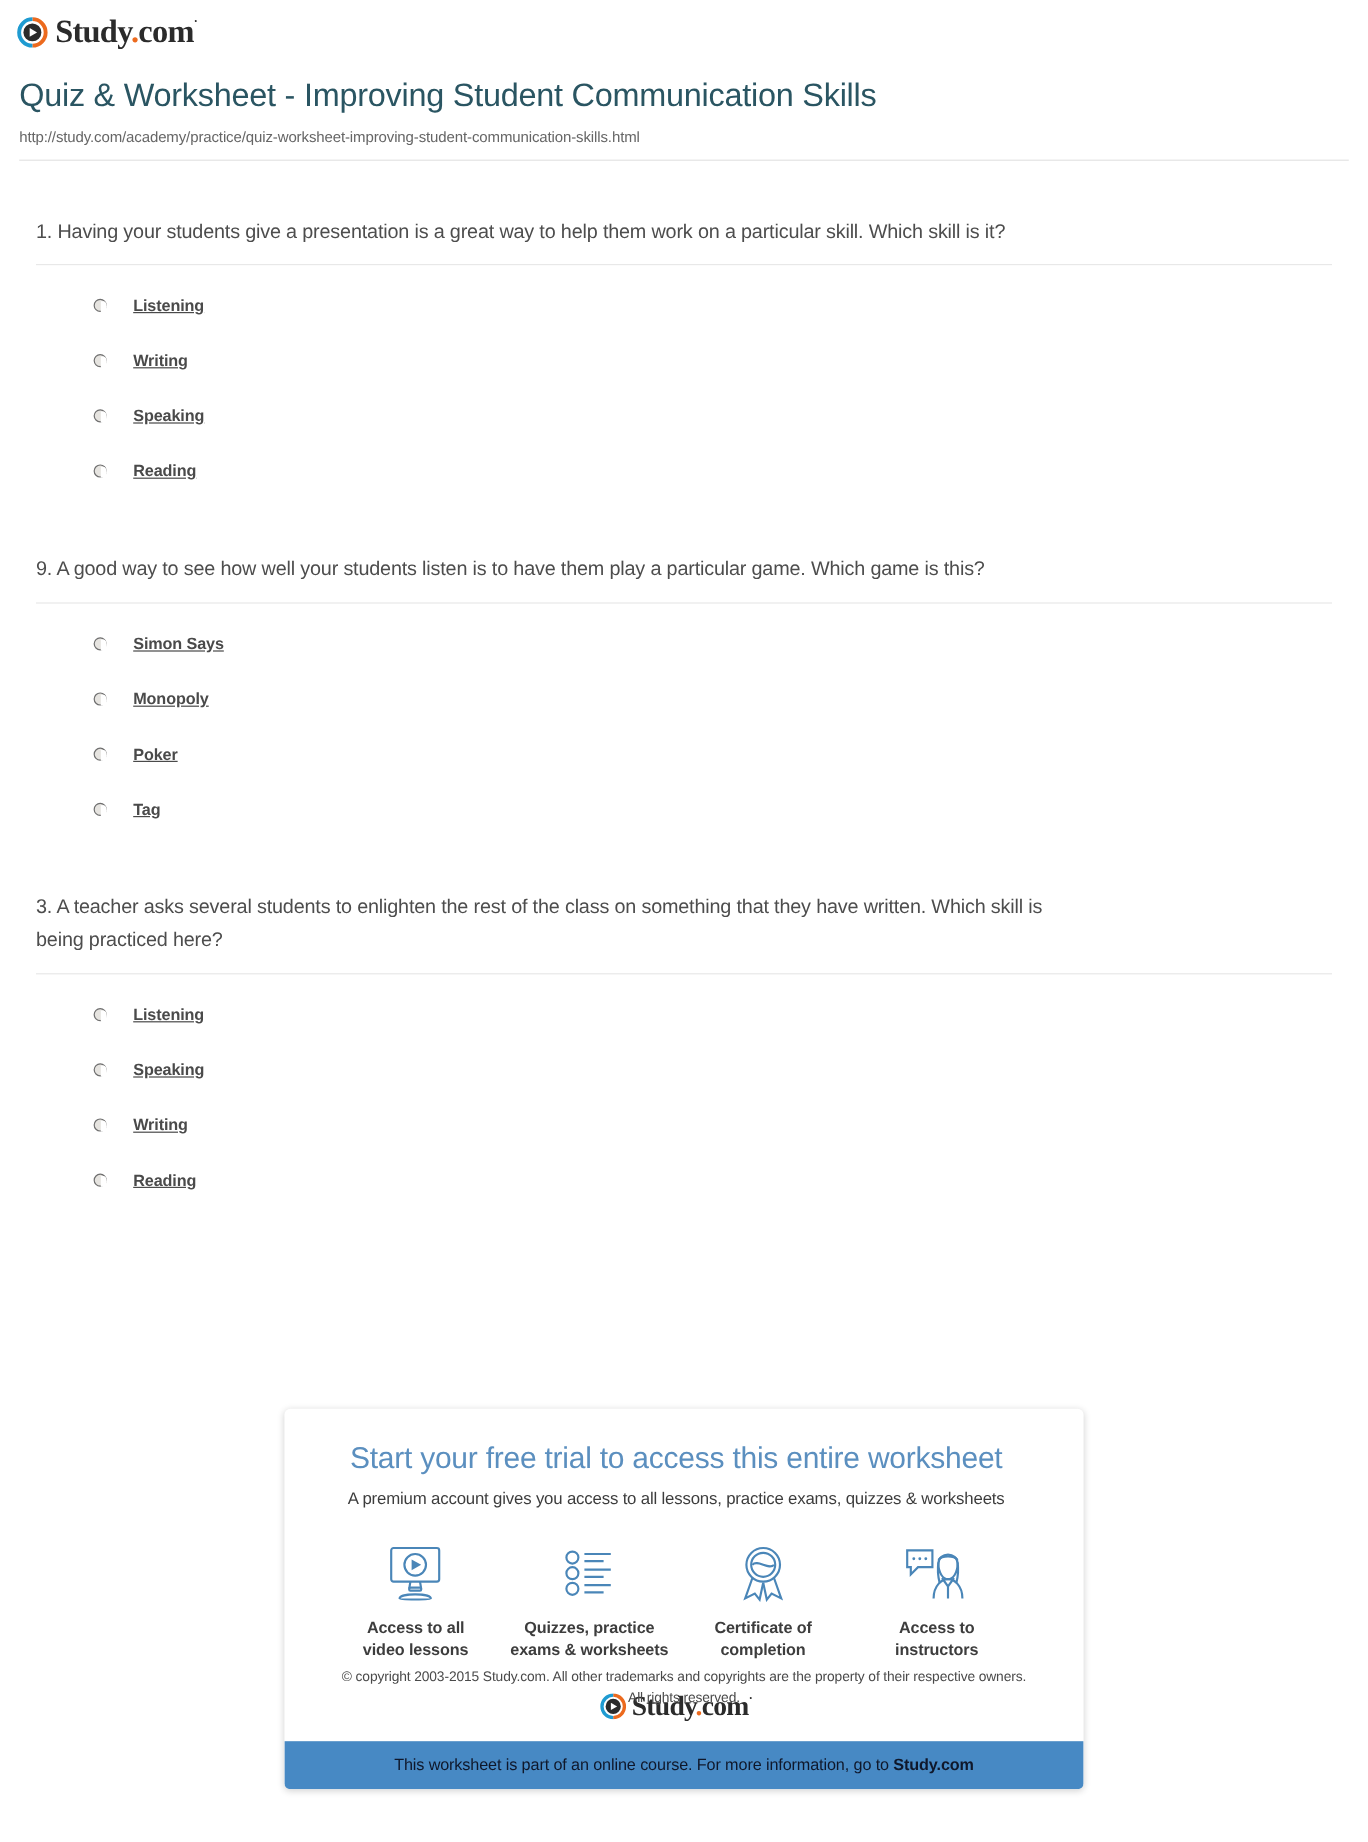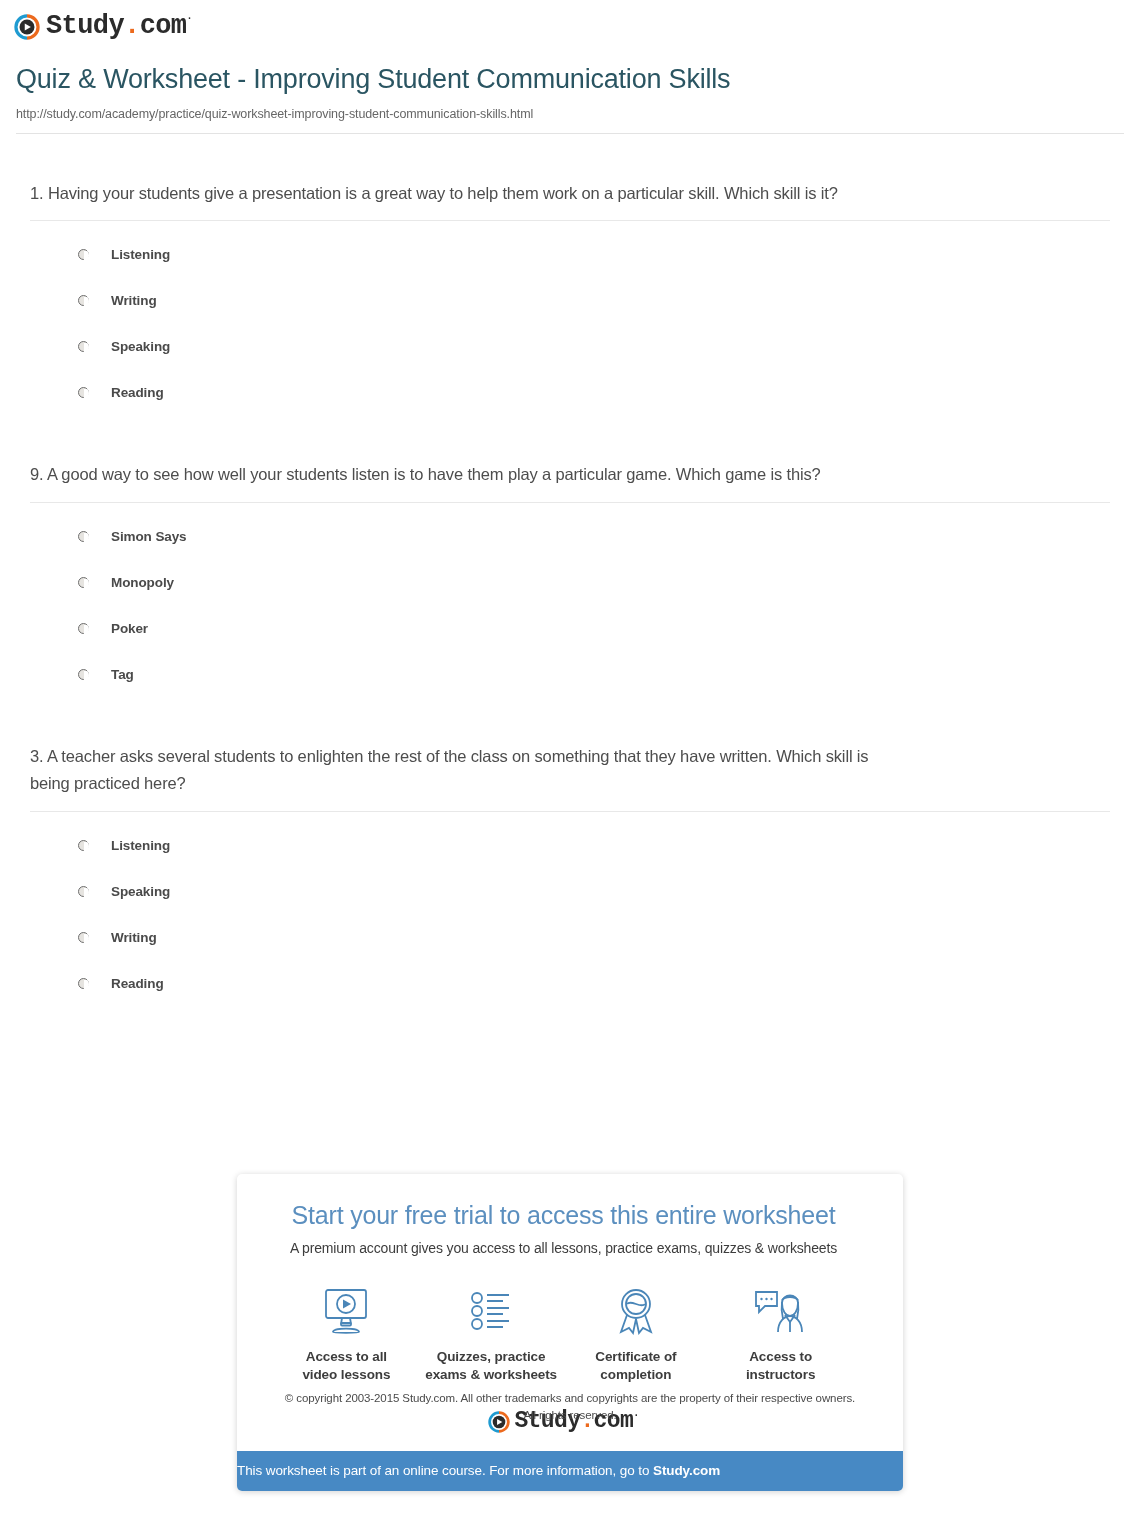--- a/index.html
+++ b/index.html
@@ -27,21 +27,21 @@
     width: 26px;
     height: 26px;
     flex: none;
     display: block;
   }
   .logo-word {
     font-size: 27px;
     font-weight: 700;
     letter-spacing: -0.6px;
     color: #2b2b2b;
-    font-family: Liberation Mono, monospace;
+    font-family: Liberation Serif, serif;
     line-height: 1;
     white-space: nowrap;
   }
   .logo-word .dot { color: #ec6a1e; }
   .logo-word .tm {
     font-size: 10px;
     vertical-align: top;
     position: relative;
     top: 1px;
   }
@@ -77,21 +77,21 @@
     line-height: 1.63;
     color: #4d4d4d;
     max-width: 880px;
     letter-spacing: -0.15px;
   }
   .q-rule {
     height: 1px;
     background: #e8e8e8;
     margin-top: 14px;
   }
-  .options { padding-top: 10px; }
+  .options { padding-top: 10px; text-decoration: underline; }
   .option-row {
     display: flex;
     align-items: center;
     height: 46px;
     padding-left: 48px;
   }
   .radio {
     width: 11px;
     height: 11px;
     border-radius: 50%;
@@ -176,21 +176,22 @@
     display: flex;
     align-items: center;
     justify-content: center;
     gap: 4px;
     padding-bottom: 4px;
   }
   .promo-logo .logo-mark { width: 22px; height: 22px; }
   .promo-logo .logo-word { font-size: 23px; }
   .promo-bar {
     background: #4789c4;
-    color: #ffffff;
+    color: #0f172a;
+    text-align: center;
     font-size: 13.5px;
     padding: 12px 0 13px 0;
     letter-spacing: -0.1px;
   }
   .promo-bar b { font-weight: 700; }
 
   
   .copyright {
     position: absolute;
     left: 0;

